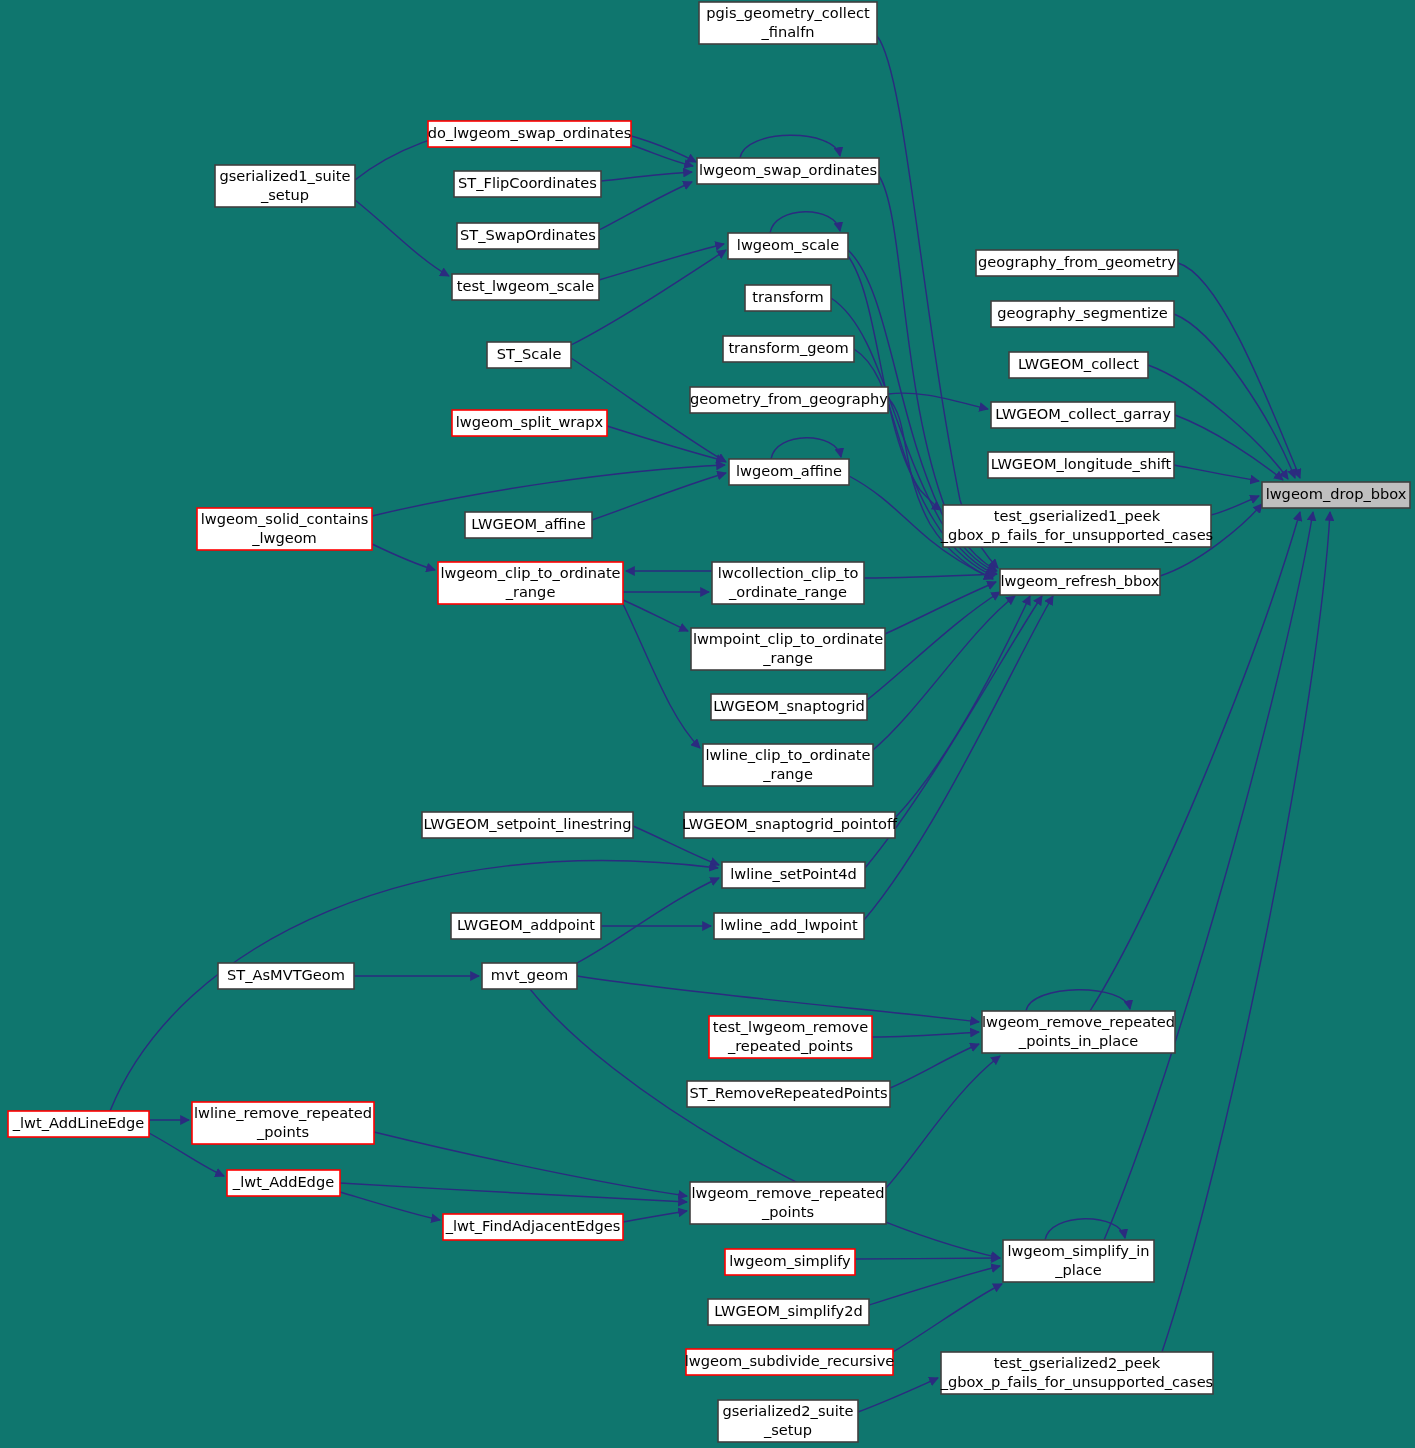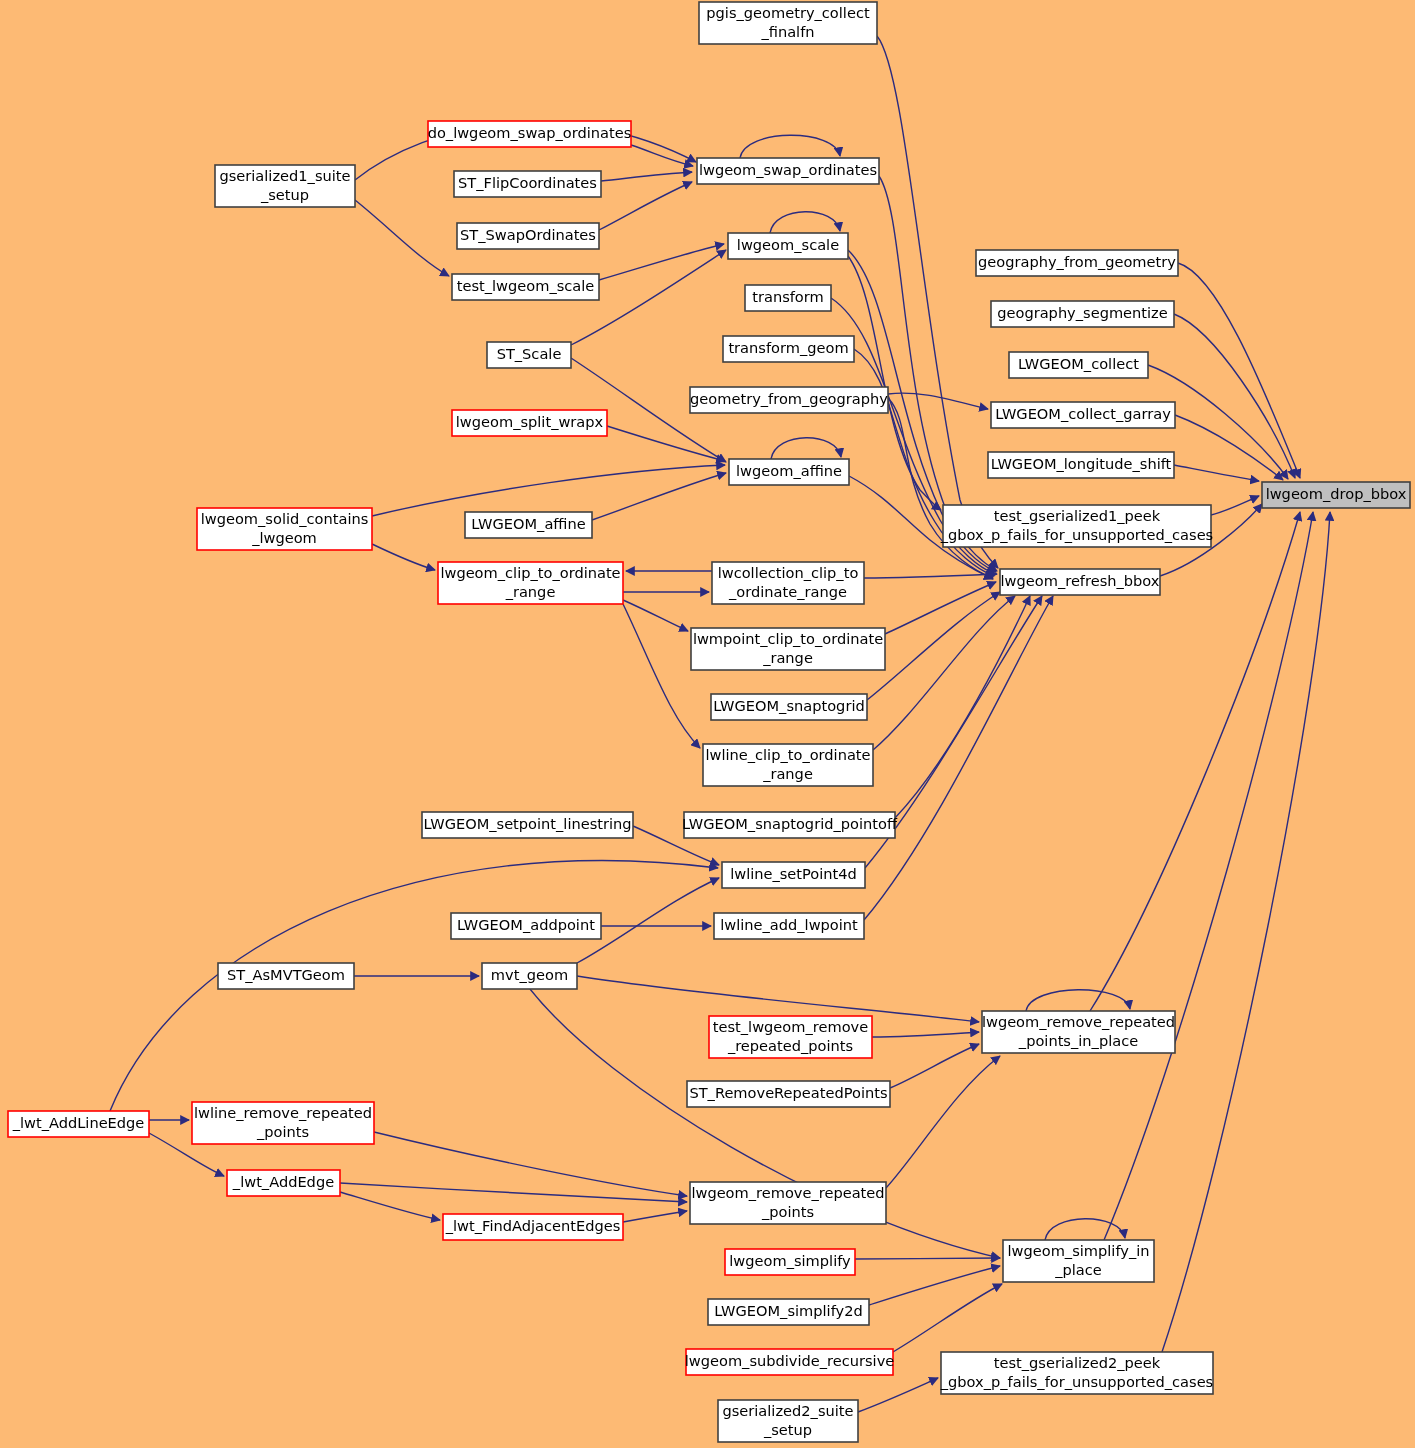--- a/index.html
+++ b/index.html
@@ -1,17 +1,17 @@
 <!DOCTYPE html>
 <html><head>
 <meta charset="utf-8">
 <style>
   html,body{margin:0;padding:0;background:#ffffff;}
   body{font-family:"DejaVu Sans", sans-serif;}
-  #graph-root{position:relative;width:1415px;height:1448px;background:#fdba74;overflow:hidden;}
+  #graph-root{position:relative;width:1415px;height:1448px;background:#0f766e;overflow:hidden;}
   svg#callgraph{position:absolute;left:0;top:0;width:1415px;height:1448px;}
   .edge{fill:none;stroke:#2b2b7f;stroke-width:1.4px;}
   .arrowhead{fill:#2b2b7f;}
   .node-rect{fill:#ffffff;stroke:#404040;stroke-width:1.6px;}
   .node-rect.red{stroke:#ff0000;stroke-width:1.6px;}
   .node-rect.target{fill:#bfbfbf;stroke:#404040;stroke-width:1.6px;}
   .node-label{font-family:"DejaVu Sans", sans-serif;font-size:14.6px;fill:#000000;
                text-anchor:middle;dominant-baseline:middle;white-space:pre;}
   .node-g{cursor:default;}
 </style>

